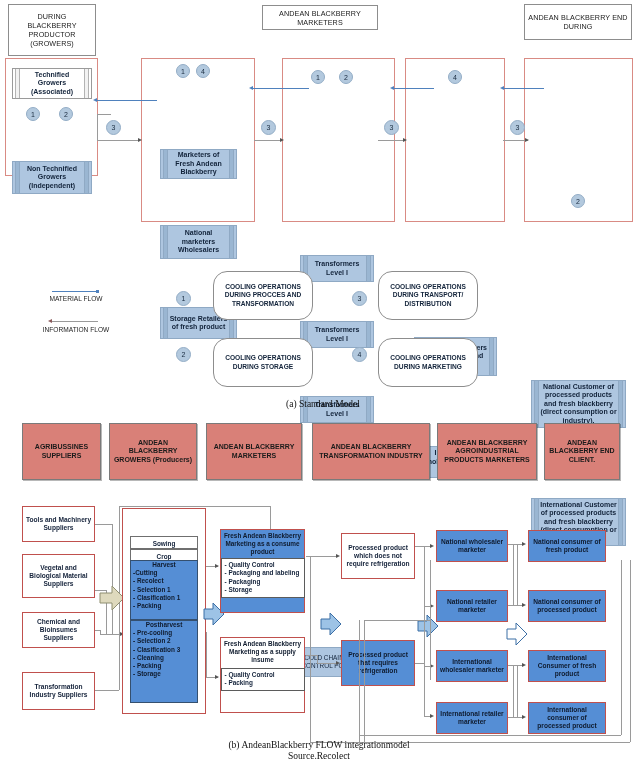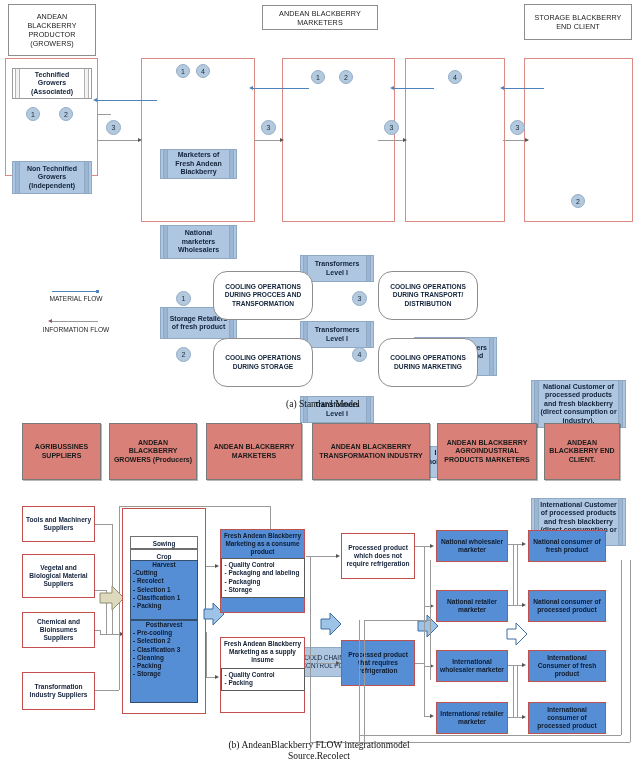--- a/index.html
+++ b/index.html
@@ -71,23 +71,23 @@
           align-items:center;padding:2px 2px;}
   .mktbox .hd{text-align:center;display:block;width:100%;}
 
   
   .fat{position:absolute;}
   .fat svg{display:block;}
 </style>
 </head>
 <body>
 
-<div class="abs hdrbox" style="left:8px;top:4px;width:88px;height:52px;">ANDEAN BLACKBERRY PRODUCTOR (GROWERS)</div>
+<div class="abs hdrbox" style="left:8px;top:4px;width:88px;height:52px;">DURING BLACKBERRY PRODUCTOR (GROWERS)</div>
 <div class="abs hdrbox" style="left:262px;top:5px;width:116px;height:25px;">ANDEAN BLACKBERRY MARKETERS</div>
-<div class="abs hdrbox" style="left:524px;top:4px;width:108px;height:36px;">STORAGE BLACKBERRY END CLIENT</div>
+<div class="abs hdrbox" style="left:524px;top:4px;width:108px;height:36px;">ANDEAN BLACKBERRY END DURING</div>
 
 <div class="abs redframe" style="left:5px;top:58px;width:93px;height:118px;"></div>
 <div class="abs redframe" style="left:141px;top:58px;width:114px;height:164px;"></div>
 <div class="abs redframe" style="left:282px;top:58px;width:113px;height:164px;"></div>
 <div class="abs redframe" style="left:405px;top:58px;width:100px;height:164px;"></div>
 <div class="abs redframe" style="left:524px;top:58px;width:109px;height:164px;"></div>
 
 <div class="abs whitebox" style="left:12px;top:68px;width:80px;height:31px;">Technified Growers (Associated)</div>
 <div class="abs circ" style="left:26px;top:107px;width:14px;height:14px;">1</div>
 <div class="abs circ" style="left:59px;top:107px;width:14px;height:14px;">2</div>

